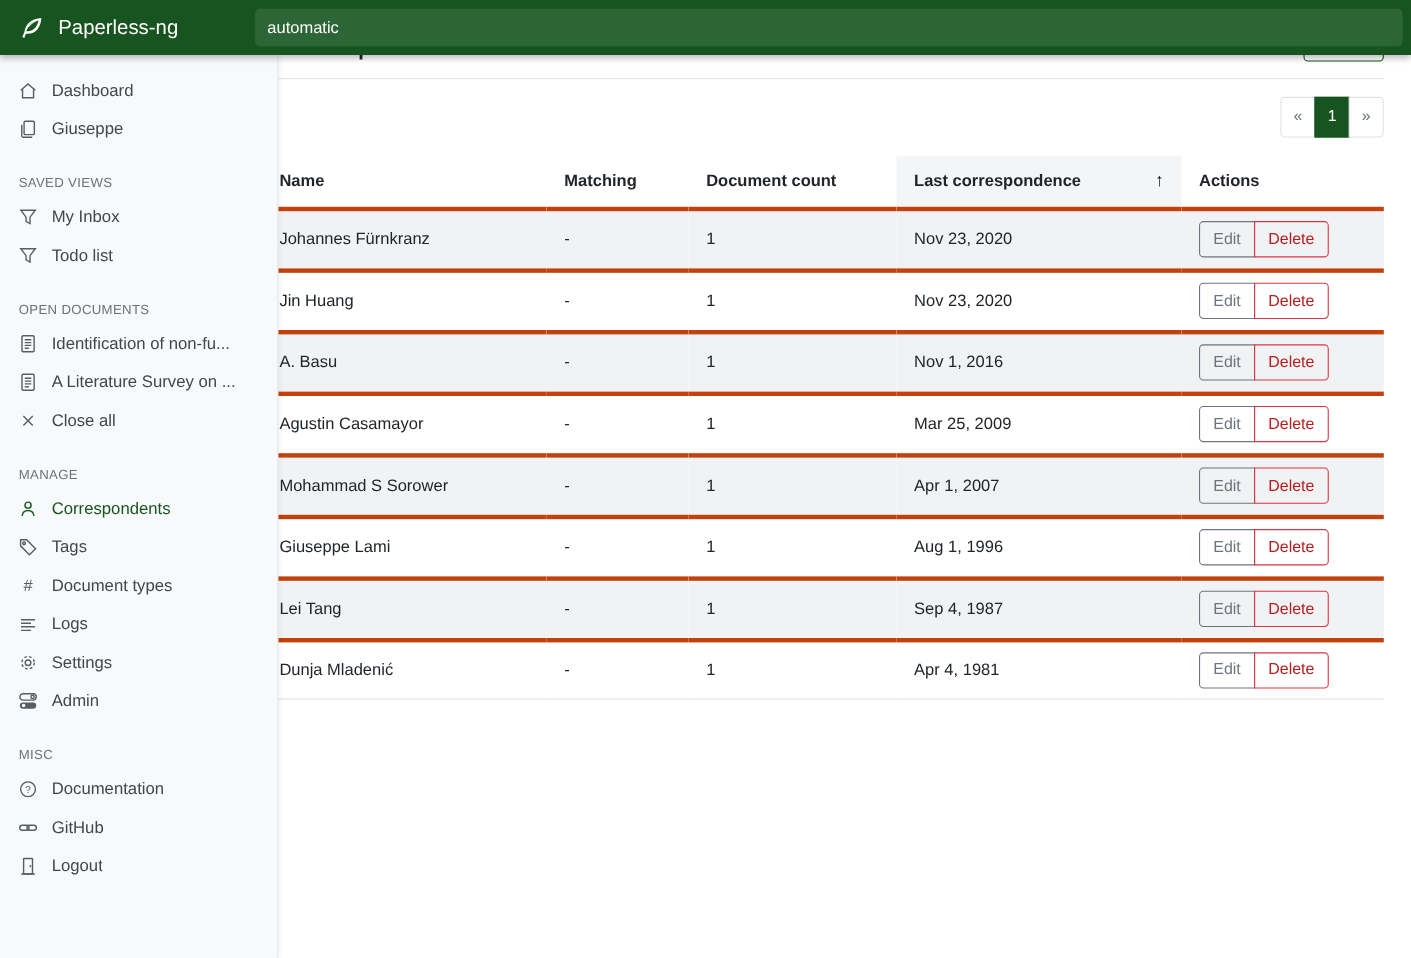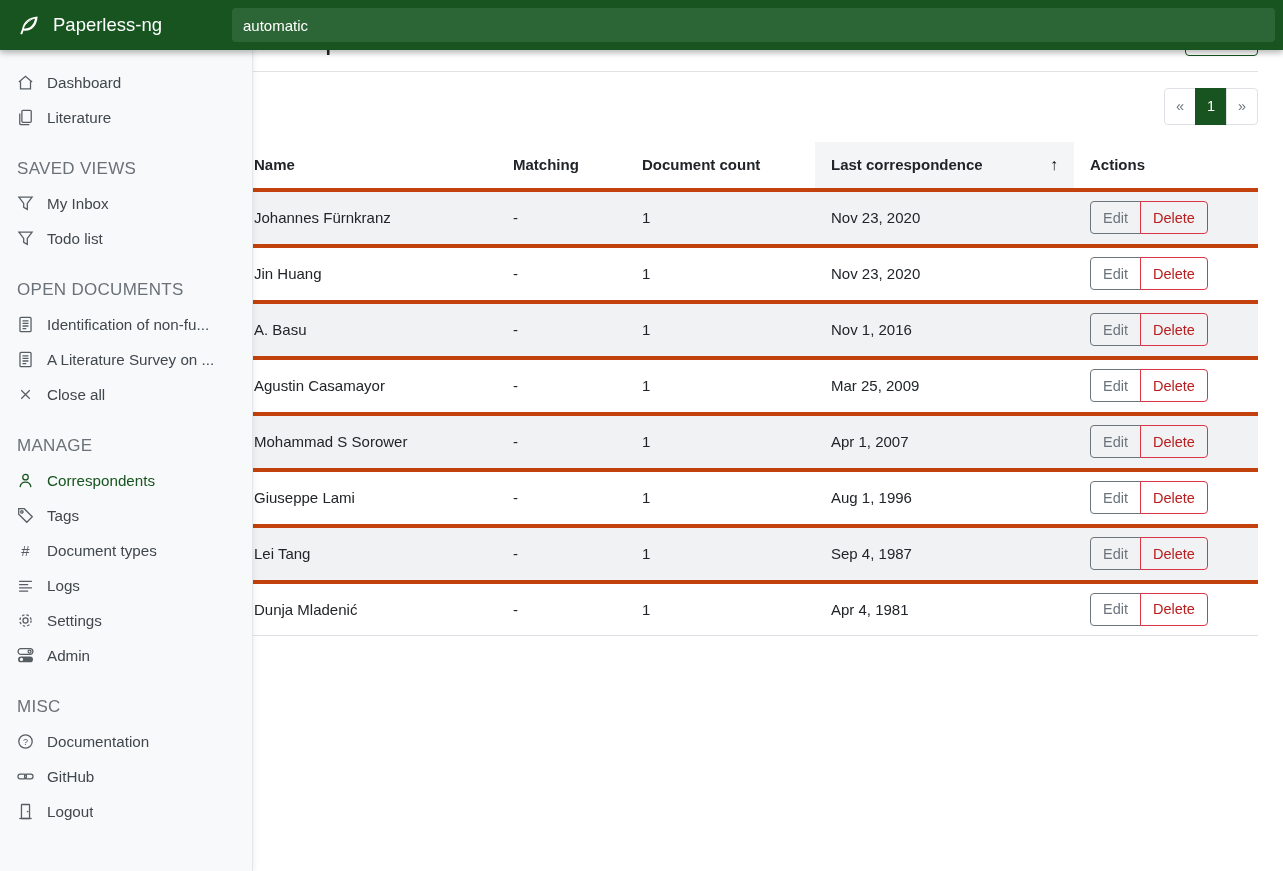--- a/index.html
+++ b/index.html
@@ -47,21 +47,21 @@
     position: fixed; top: 50px; left: 0; bottom: 0;
     width: 253px;
     background: #f8f9fa;
     border-right: 1px solid #e4e7ea;
     box-shadow: 1px 0 6px rgba(0,0,0,0.07);
     padding-top: 15px;
     z-index: 10;
   }
   .side-section-title {
     margin: 24px 17px 7px;
-    font-size: 17px;
+    font-size: 12px;
     color: #6a7178;
     letter-spacing: 0.3px;
   }
   .side-item {
     display: flex; align-items: center; gap: 13px;
     padding: 9px 16px 9px 17px;
     font-size: 15.2px;
     color: #40474d;
     cursor: pointer;
     white-space: nowrap; overflow: hidden;
@@ -196,21 +196,21 @@
     </span>
     <span class="side-label">Dashboard</span>
   </div>
   <div class="side-item">
     <span class="sicon">
       <svg viewBox="0 0 16 16">
           <rect x="4.6" y="1.2" width="8.8" height="11.4" rx="1"></rect>
           <path d="M11.6 14.8H3.8c-.7 0-1.2-.5-1.2-1.2V4.2"></path>
         </svg>
     </span>
-    <span class="side-label">Literature</span>
+    <span class="side-label">Giuseppe</span>
   </div>
 
   <div class="side-section-title">SAVED VIEWS</div>
   <div class="side-item">
     <span class="sicon">
       <svg viewBox="0 0 16 16">
           <path d="M1.8 2h12.4L9.7 7.9v5.6l-3.4-1.9V7.9L1.8 2z"></path>
         </svg>
     </span>
     <span class="side-label">My Inbox</span>

